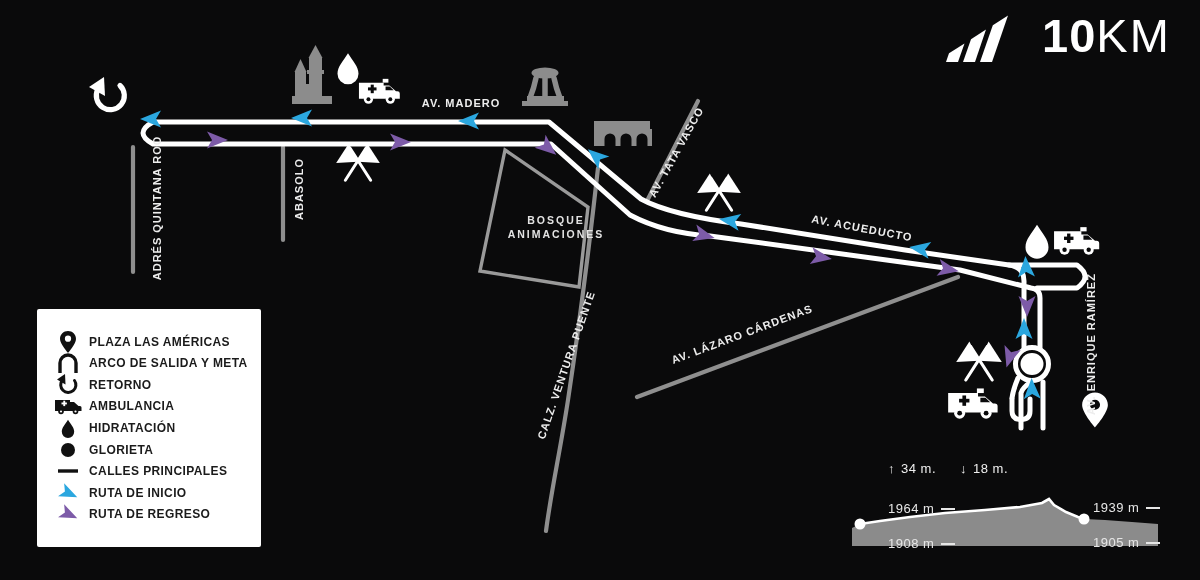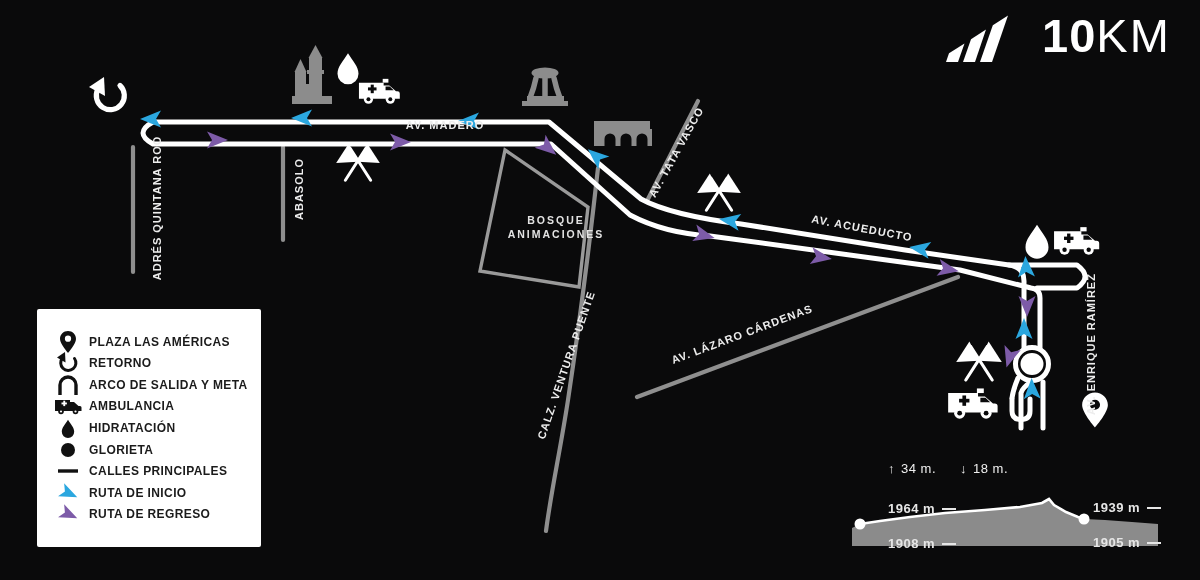--- a/index.html
+++ b/index.html
@@ -15,21 +15,21 @@
   #brand{position:absolute;left:1006px;top:12px;color:#fff;font-size:47px;line-height:1;white-space:nowrap;}
   #brand .b10{font-weight:800;letter-spacing:1px;margin-left:36px;}
   #brand .bkm{font-weight:400;letter-spacing:2px;}
   
   #legend{position:absolute;left:37px;top:309px;width:224px;height:238px;background:#fff;border-radius:2px;
           display:flex;flex-direction:column;justify-content:center;padding:4px 0;box-sizing:border-box;}
   .lrow{display:flex;align-items:center;height:21.6px;}
   .lico{width:34px;margin-left:14px;display:flex;justify-content:center;align-items:center;}
   .ltxt{color:#1b1b1b;font-size:12px;font-weight:700;letter-spacing:0.4px;margin-left:4px;white-space:nowrap;}
   
-  .elv{position:absolute;color:#e6e6e6;font-size:13px;font-weight:700;letter-spacing:0.5px;white-space:nowrap;
+  .elv{position:absolute;color:#e6e6e6;font-size:13px;font-weight:400;letter-spacing:0.5px;white-space:nowrap;
        display:flex;align-items:center;gap:7px;}
   .elv .dash{display:inline-block;width:14px;height:2px;background:#e6e6e6;}
   #gainloss{position:absolute;left:888px;top:461px;color:#efefef;font-size:13px;letter-spacing:0.5px;
             display:flex;align-items:center;gap:6px;}
   #gainloss .gap{width:12px;}
 </style>
 </head>
 <body>
 
 <div id="stage">
@@ -140,21 +140,21 @@
     </g>
 
     <g>
       <polygon fill="#8b8b8b" points="852,546 852,528 860,524 880,521 910,517 945,513 985,510 1020,507 1042,503 1049,499 1054,505 1066,512 1078,517 1084,519 1105,520 1132,522 1158,524 1158,546"></polygon>
       <polyline fill="none" stroke="#ffffff" stroke-width="2.6" points="860,524 880,521 910,517 945,513 985,510 1020,507 1042,503 1049,499 1054,505 1066,512 1078,517 1084,519"></polyline>
       <circle cx="860" cy="524" r="5.5" fill="#ffffff"></circle>
       <circle cx="1084" cy="519" r="5.5" fill="#ffffff"></circle>
     </g>
   </svg>
 
-  <div class="lbl" style="left:445px;top:103px;margin-top:22px;">AV. MADERO</div>
+  <div class="lbl" style="left:461px;top:103px;">AV. MADERO</div>
   <div class="lbl rot90" style="left:157px;top:208px;">ADRÉS QUINTANA ROO</div>
   <div class="lbl rot90" style="left:299px;top:189px;">ABASOLO</div>
   <div class="lbl" style="left:676px;top:152px;transform:translate(-50%,-50%) rotate(-61deg);">AV. TATA VASCO</div>
   <div class="lbl" style="left:862px;top:228px;transform:translate(-50%,-50%) rotate(10.5deg);">AV. ACUEDUCTO</div>
   <div class="lbl" style="left:566px;top:365px;transform:translate(-50%,-50%) rotate(-71deg);">CALZ. VENTURA PUENTE</div>
   <div class="lbl" style="left:742px;top:334px;transform:translate(-50%,-50%) rotate(-20.5deg);">AV. LÁZARO CÁRDENAS</div>
   <div class="lbl rot90" style="left:1091px;top:344px;">AV. ENRIQUE RAMÍREZ</div>
 
   <div class="park-lbl" style="left:540px;top:227px;">
     <div>BOSQUE</div>
@@ -170,33 +170,33 @@
       <span class="lico">
         <svg width="26" height="24" viewBox="-13 -12 26 24">
             <use href="#pinP" fill="#111" transform="scale(0.64)"></use>
           </svg>
         </span>
       <span class="ltxt">PLAZA LAS AMÉRICAS</span>
     </div>
     <div class="lrow">
       <span class="lico">
         <svg width="26" height="24" viewBox="-13 -12 26 24">
+            <path d="M-8,10 V0 A8,8 0 0 1 8,0 V10" stroke="#111" stroke-width="3.4" fill="none"></path>
+          </svg>
+        </span>
+      <span class="ltxt">ARCO DE SALIDA Y META</span>
+    </div>
+    <div class="lrow">
+      <span class="lico">
+        <svg width="26" height="24" viewBox="-13 -12 26 24">
             <path d="M6.5,-4.5 A7.6,7.6 0 1 1 -5.5,-5" stroke="#111" stroke-width="3" fill="none" stroke-linecap="round"></path>
             <polygon points="-3,-11 -11,-5.5 -2.5,-0.5" fill="#111"></polygon>
           </svg>
         </span>
       <span class="ltxt">RETORNO</span>
-    </div>
-    <div class="lrow">
-      <span class="lico">
-        <svg width="26" height="24" viewBox="-13 -12 26 24">
-            <path d="M-8,10 V0 A8,8 0 0 1 8,0 V10" stroke="#111" stroke-width="3.4" fill="none"></path>
-          </svg>
-        </span>
-      <span class="ltxt">ARCO DE SALIDA Y META</span>
     </div>
     <div class="lrow">
       <span class="lico">
         <svg width="30" height="24" viewBox="-15 -12 30 24">
           <path d="M-13,-6 H2 V-4 H6 L10.5,0 H12 Q13.5,0 13.5,1.5 V5 H-13 Z" fill="#111"></path>
           <rect x="-6.5" y="-3.5" width="5.4" height="1.9" fill="#fff"></rect>
             <rect x="-4.7" y="-5.3" width="1.9" height="5.4" fill="#fff"></rect>
           <circle cx="-7" cy="5.5" r="2.8" fill="#111"></circle>
             <circle cx="-7" cy="5.5" r="1.1" fill="#fff"></circle>
           <circle cx="7.5" cy="5.5" r="2.8" fill="#111"></circle>

